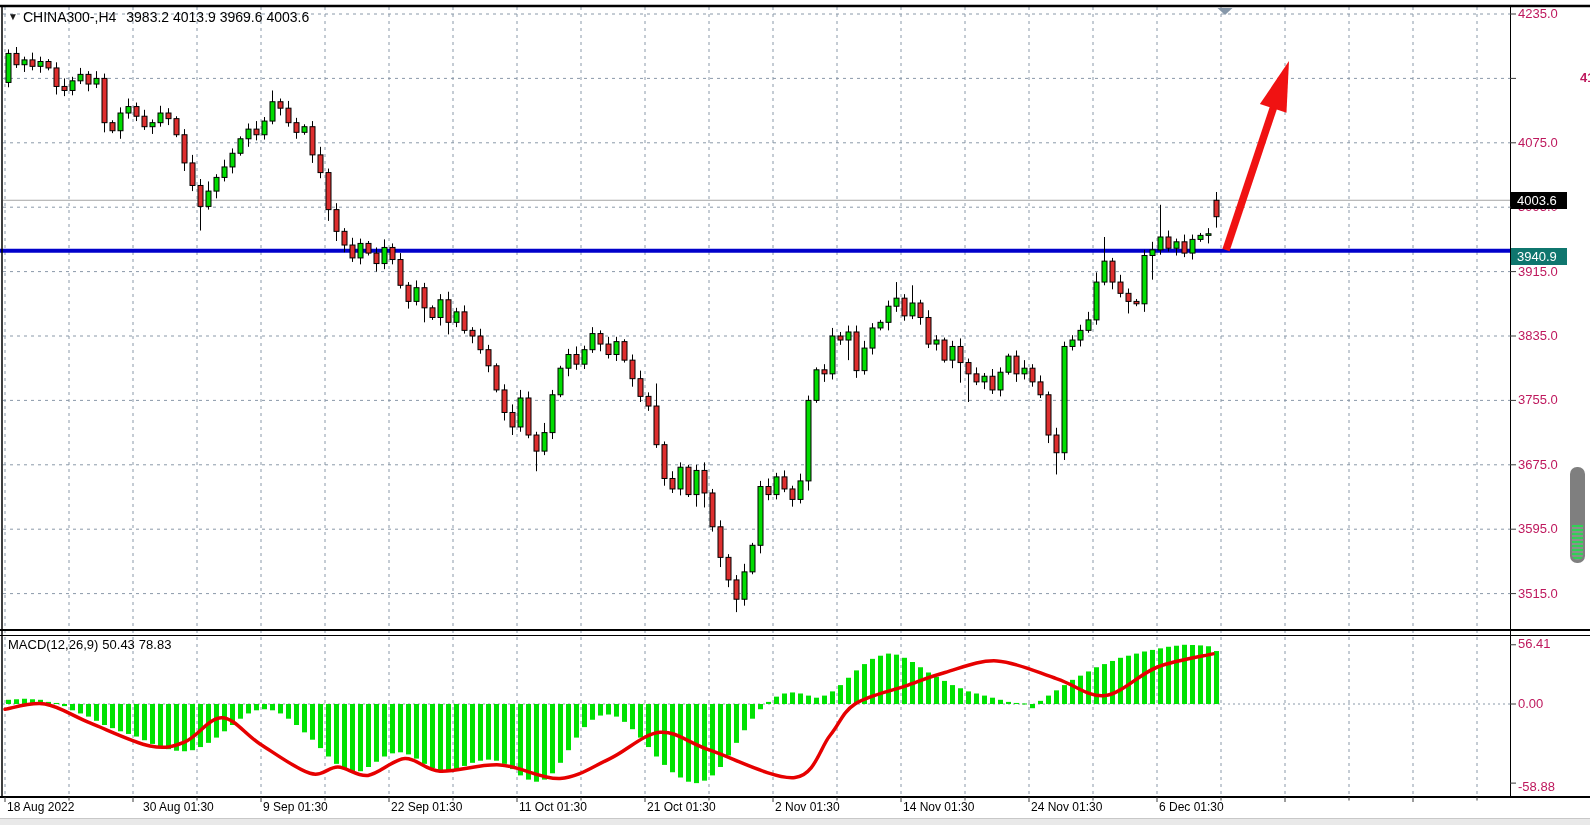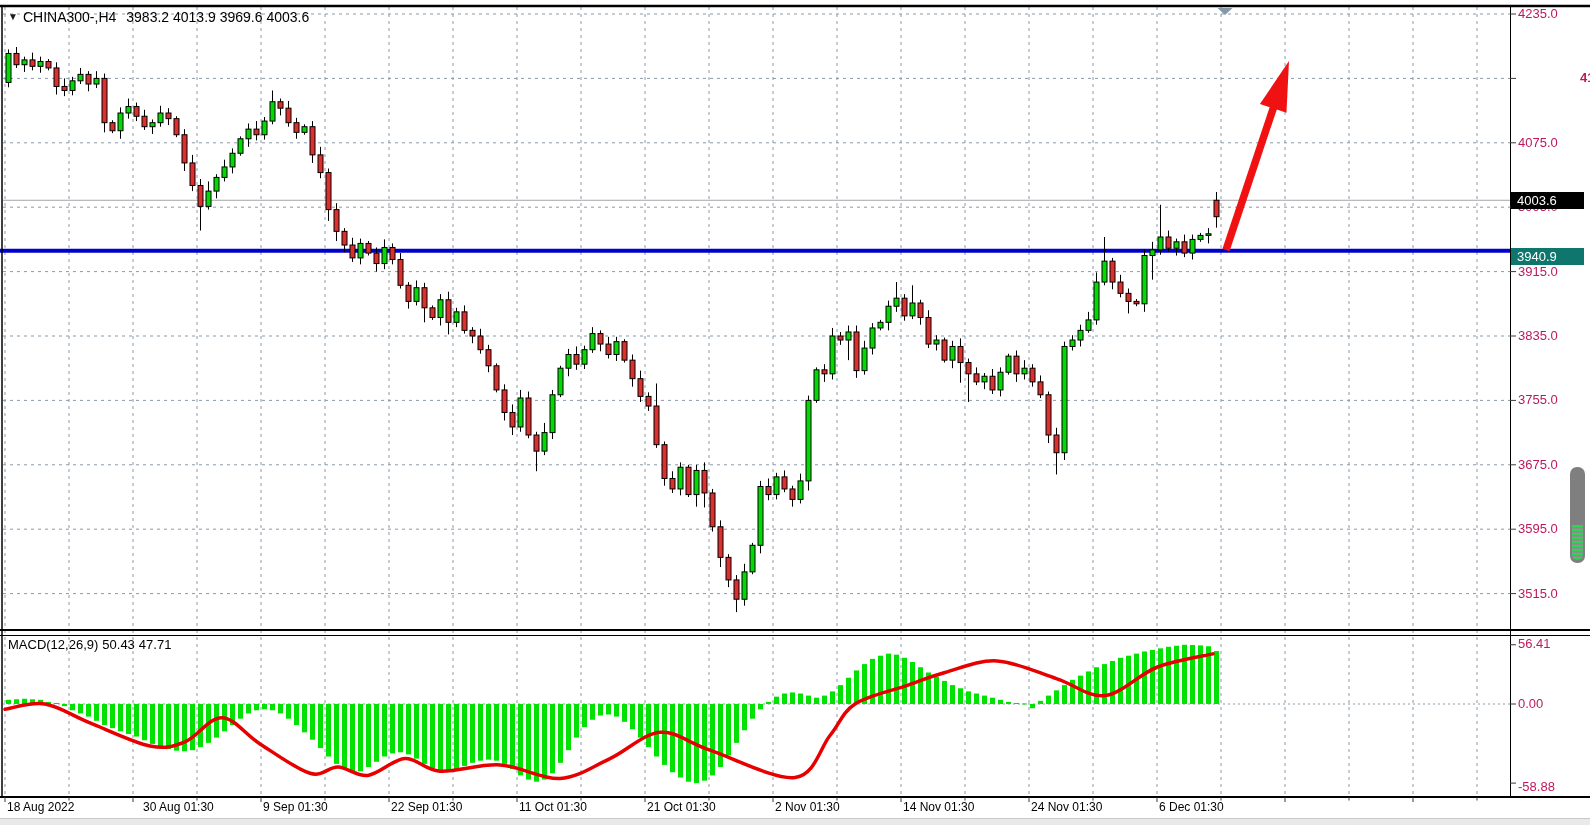--- a/index.html
+++ b/index.html
@@ -12,21 +12,21 @@
   #title-bar{left:8px;top:9px;font-size:14px;color:#000;}
   #title-bar .marker{font-size:10px;margin-right:5px;position:relative;top:-2px;color:#1a1a1a;}
   #title-bar .quote{margin-left:10px;}
   #macd-title{left:8px;top:637px;font-size:13px;color:#000;}
   #macd-title span{margin-right:4px;}
   .axis-label{position:absolute;z-index:2;font-size:13px;color:#be185d;white-space:nowrap;
     font-family:"Liberation Sans", sans-serif;}
   .time-label{position:absolute;z-index:2;font-size:12px;color:#000;white-space:nowrap;
     font-family:"Liberation Sans", sans-serif;top:800px;}
   .price-tag{
-    position:absolute;z-index:4;left:1511px;width:73px;height:17px;
+    position:absolute;z-index:4;left:1511px;width:56px;height:17px;
     color:#fff;font-size:13px;line-height:17px;padding-left:6px;box-sizing:border-box;
   }
   #bottom-strip{position:absolute;z-index:2;left:0;top:818px;width:1590px;height:7px;
     background:#e9e9e9;border-top:1px solid #c8c8c8;}
   #scroll-thumb{
     position:absolute;z-index:5;left:1570px;top:467px;width:15px;height:96px;
     background:#7f7f7f;border-radius:7px;box-shadow:0 0 2px rgba(255,255,255,.8);
   }
   #scroll-thumb .stripes{
     position:absolute;left:2px;right:2px;bottom:3px;height:35px;
@@ -601,21 +601,21 @@
         <line x1="1413" y1="797" x2="1413" y2="802" stroke="#3A3A3A" stroke-width="1"></line>
         <line x1="1477" y1="797" x2="1477" y2="800.5" stroke="#3A3A3A" stroke-width="1"></line>
       </g>
     </svg>
 
   <div id="title-bar" class="overlay">
     <span class="marker">▼</span><span>CHINA300-,H4</span><span class="quote">3983.2 4013.9 3969.6 4003.6</span>
   </div>
 
   <div id="macd-title" class="overlay">
-    <span>MACD(12,26,9)</span><span>50.43</span><span>47.71</span>
+    <span>MACD(12,26,9)</span><span>50.43</span><span>78.83</span>
   </div>
 
   <div id="current-price-tag" class="price-tag" style="top: 191.777px; background: rgb(0, 0, 0);">4003.6</div>
   <div id="hline-price-tag" class="price-tag" style="top: 248px; background: #0f766e;">3940.9</div>
 
   <div id="axis-labels">
       <div class="axis-label" style="left: 1518px; top: 6px;">4235.0</div>
       <div class="axis-label" style="left: 1580px; top: 70.4px; font-weight: bold;">4155.0</div>
       <div class="axis-label" style="left: 1518px; top: 134.8px;">4075.0</div>
       <div class="axis-label" style="left: 1518px; top: 199.2px;">3995.0</div>

